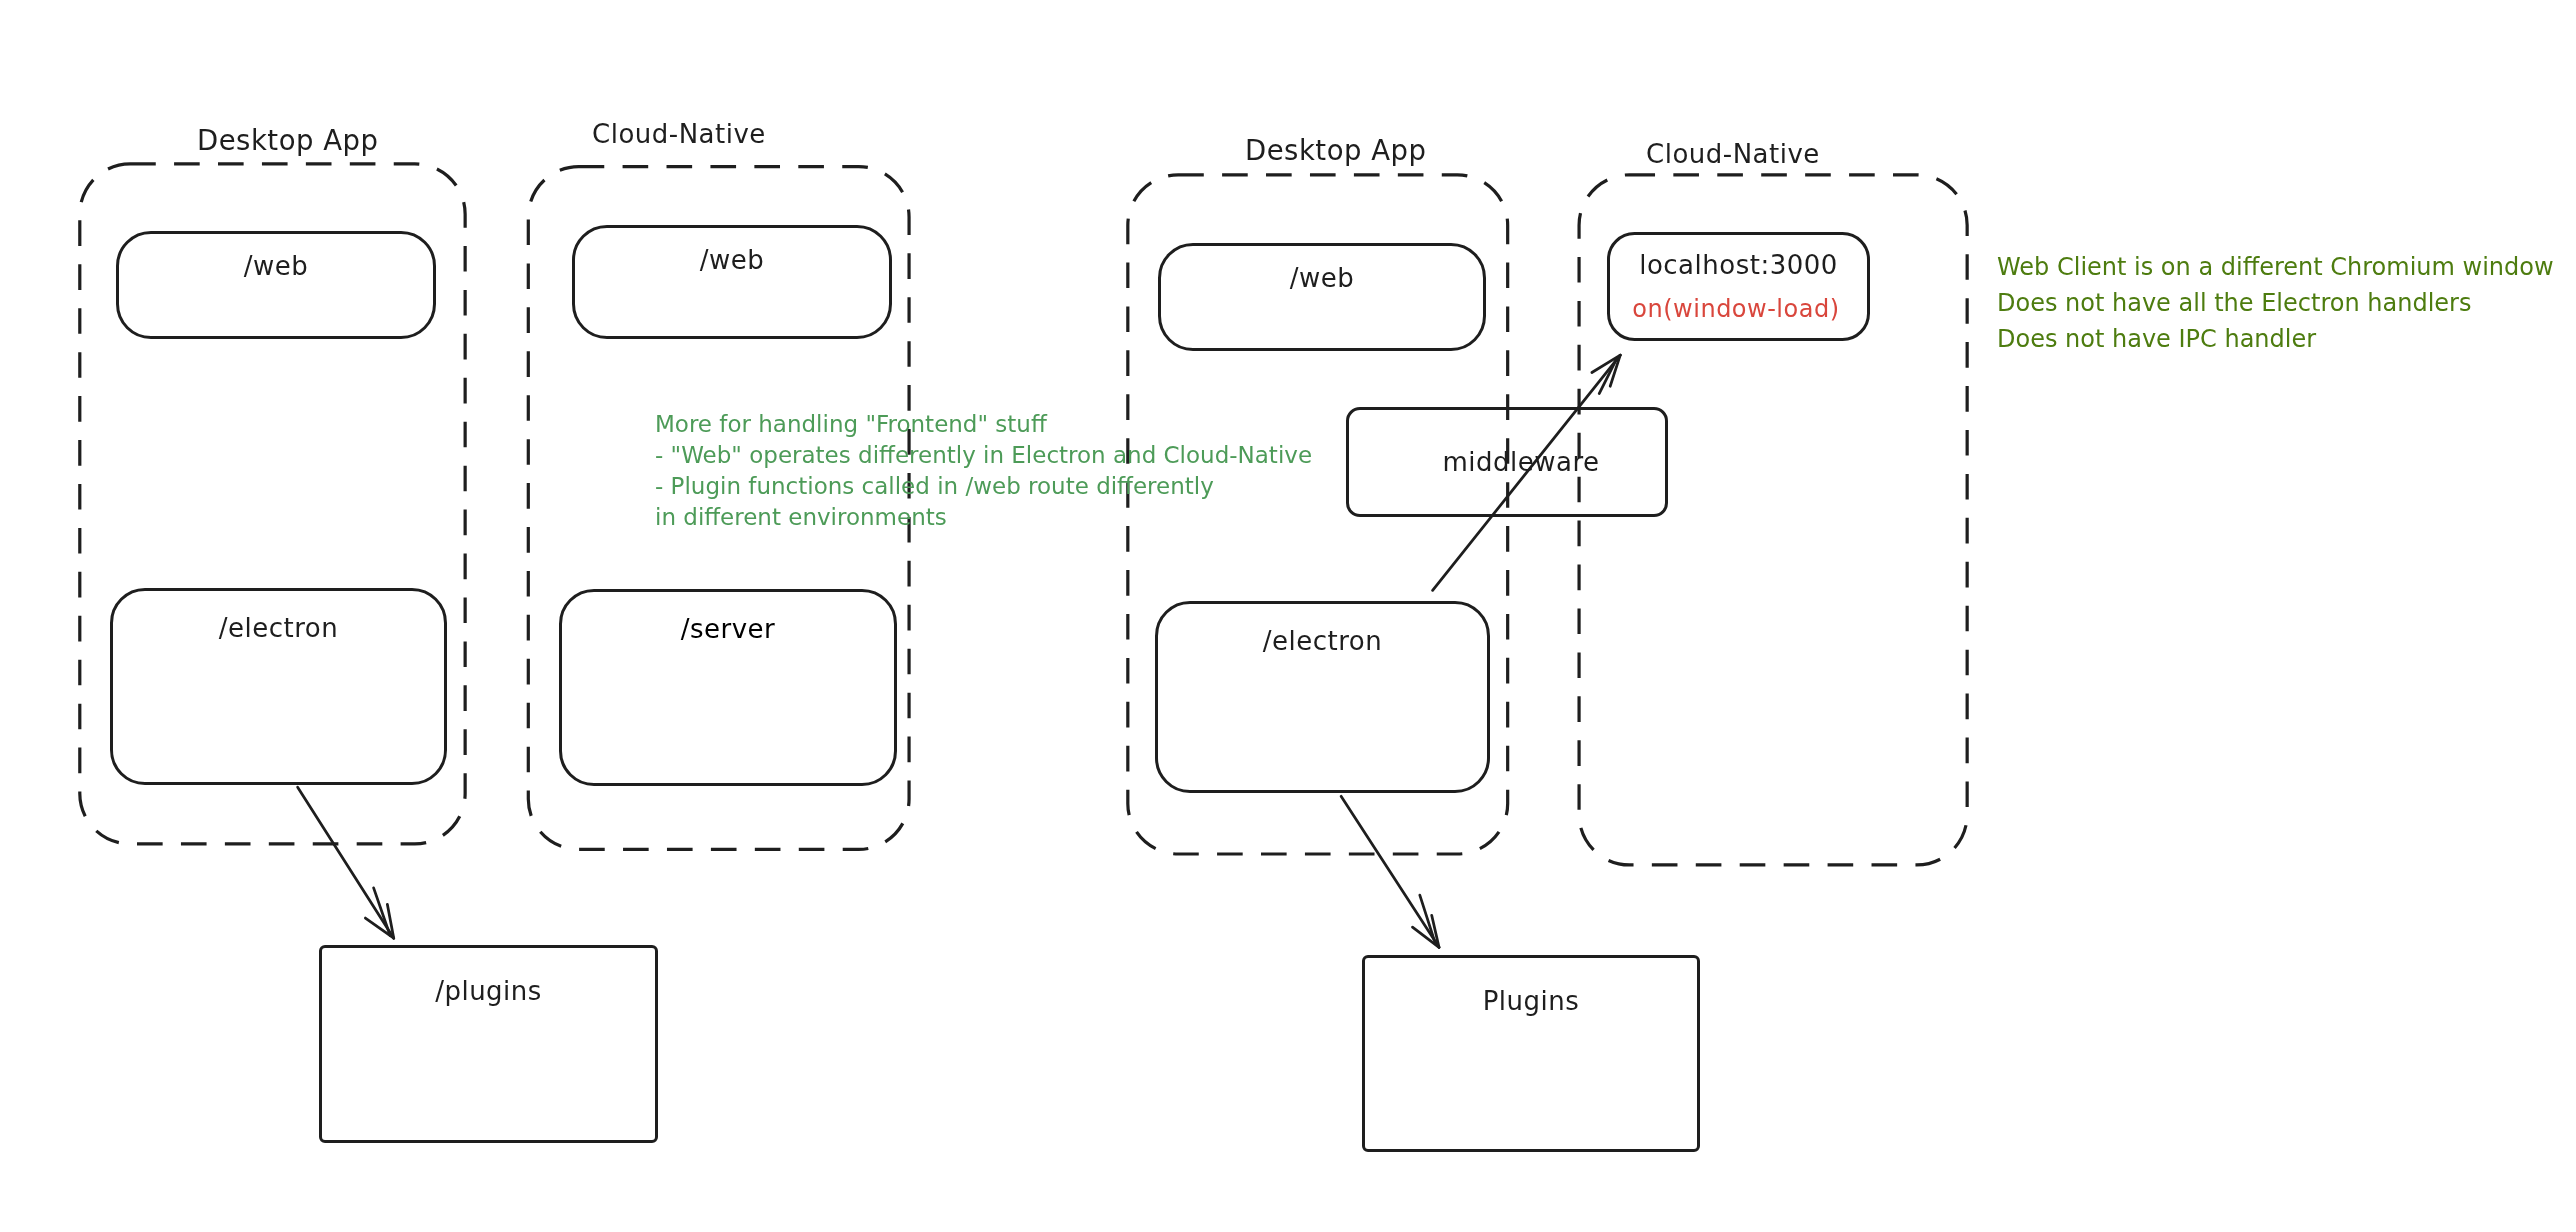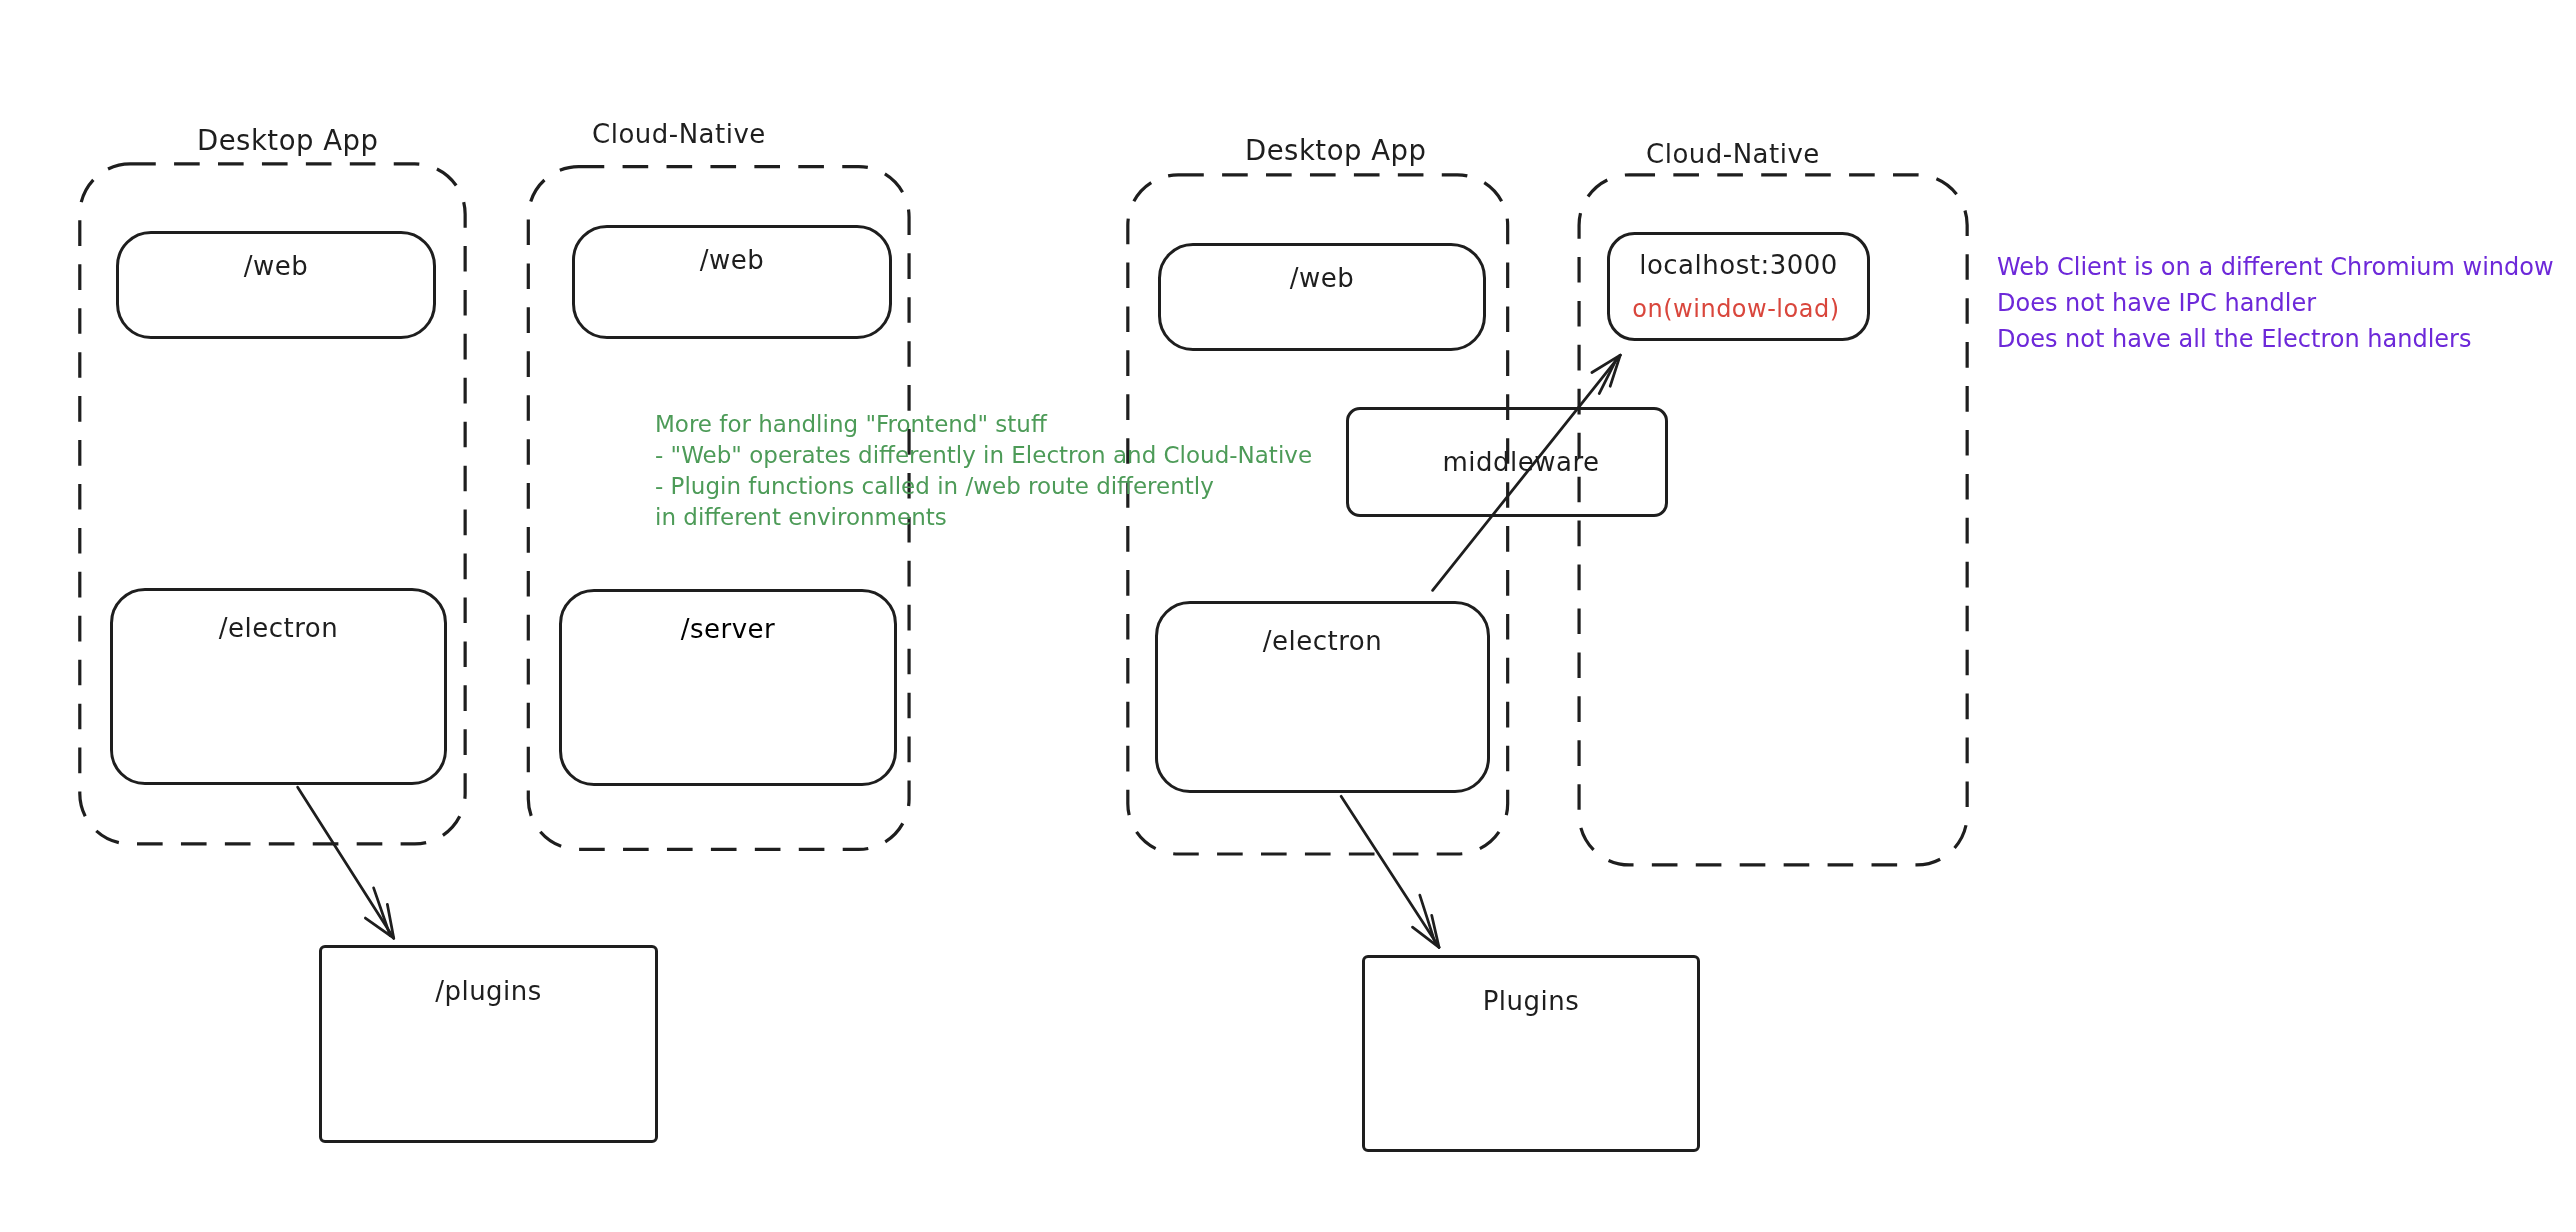--- a/index.html
+++ b/index.html
@@ -26,21 +26,21 @@
   .pad18 .lbl{margin-top:16.5px;}
   .pad24 .lbl{margin-top:22px;}
   .pad30 .lbl{margin-top:27.5px;}
   .r48{border-radius:6px;}
   .title{
     position:absolute;font-size:27.5px;letter-spacing:0.5px;white-space:nowrap;
   }
   .note{position:absolute;white-space:nowrap;}
   .note div{white-space:nowrap;}
   .green-note{font-size:23px;line-height:31px;color:#4d9b58;}
-  .red-note{font-size:24px;line-height:36px;color:#6d28d9;}
+  .red-note{font-size:24px;line-height:36px;color:#4d7c0f;}
   .red-text{color:#000000;}
   .inner-red{
     position:absolute;right:27.5px;top:60px;
     font-size:24px;color:#d9463c;white-space:nowrap;letter-spacing:0.5px;
   }
   .loc-lbl{margin-top:14.6px;font-size:26.5px;}
 </style>
 </head>
 <body>
 
@@ -127,18 +127,18 @@
   <div class="node pad24" style="left:1155px;top:601px;width:335px;height:192px;">
     <span class="lbl">/electron</span>
   </div>
 
   <div class="node pad30 r48" style="left:1362px;top:955px;width:338px;height:197px;">
     <span class="lbl">Plugins</span>
   </div>
 
   <div class="note red-note" style="left:1997px;top:249px;">
     <div>Web Client is on a different Chromium window</div>
+    <div>Does not have all the Electron handlers</div>
     <div>Does not have IPC handler</div>
-    <div>Does not have all the Electron handlers</div>
   </div>
 
 </div>
 
 
 </body></html>

